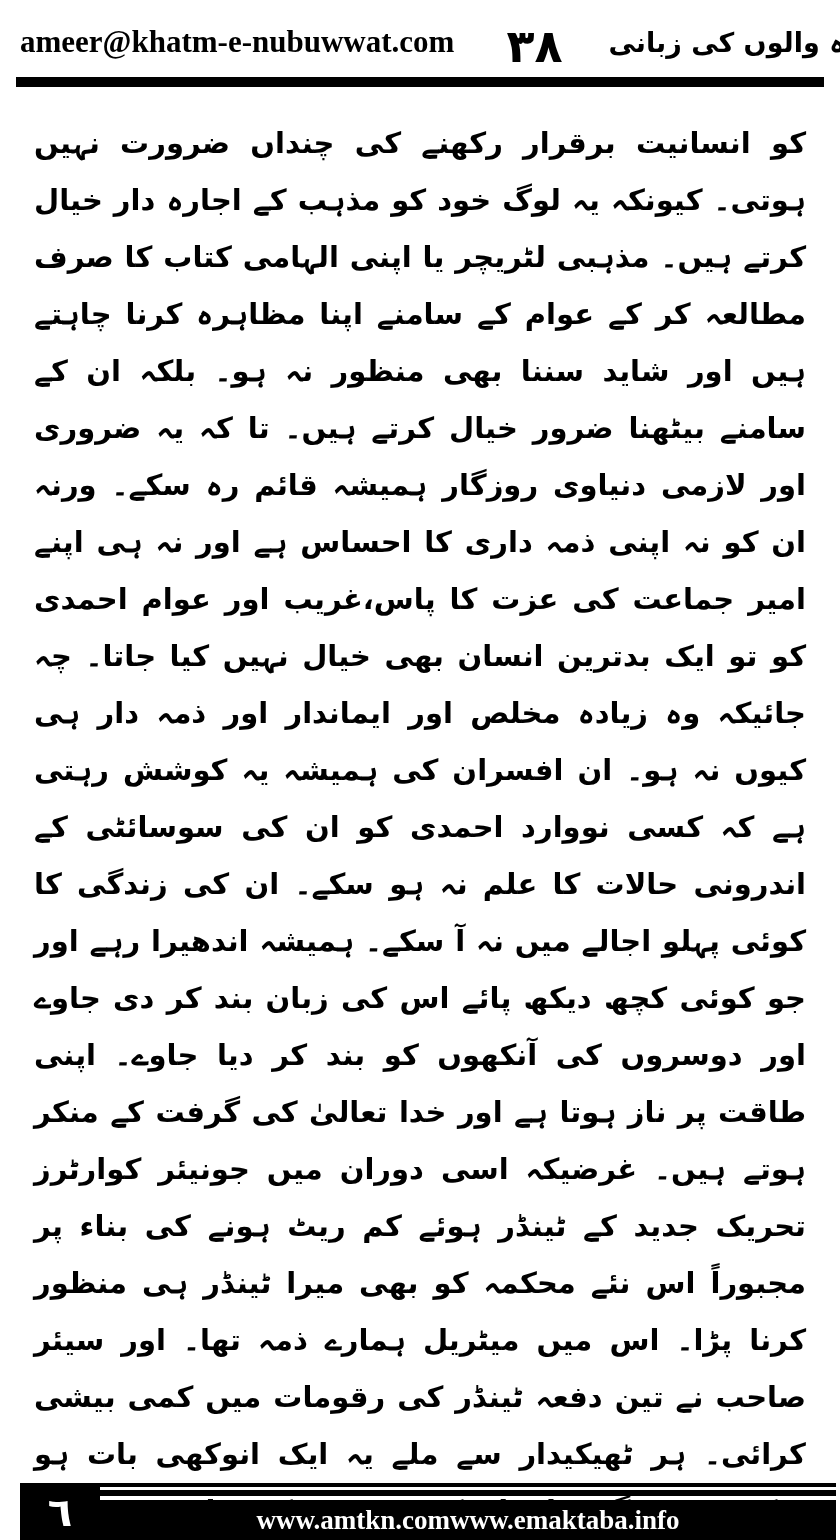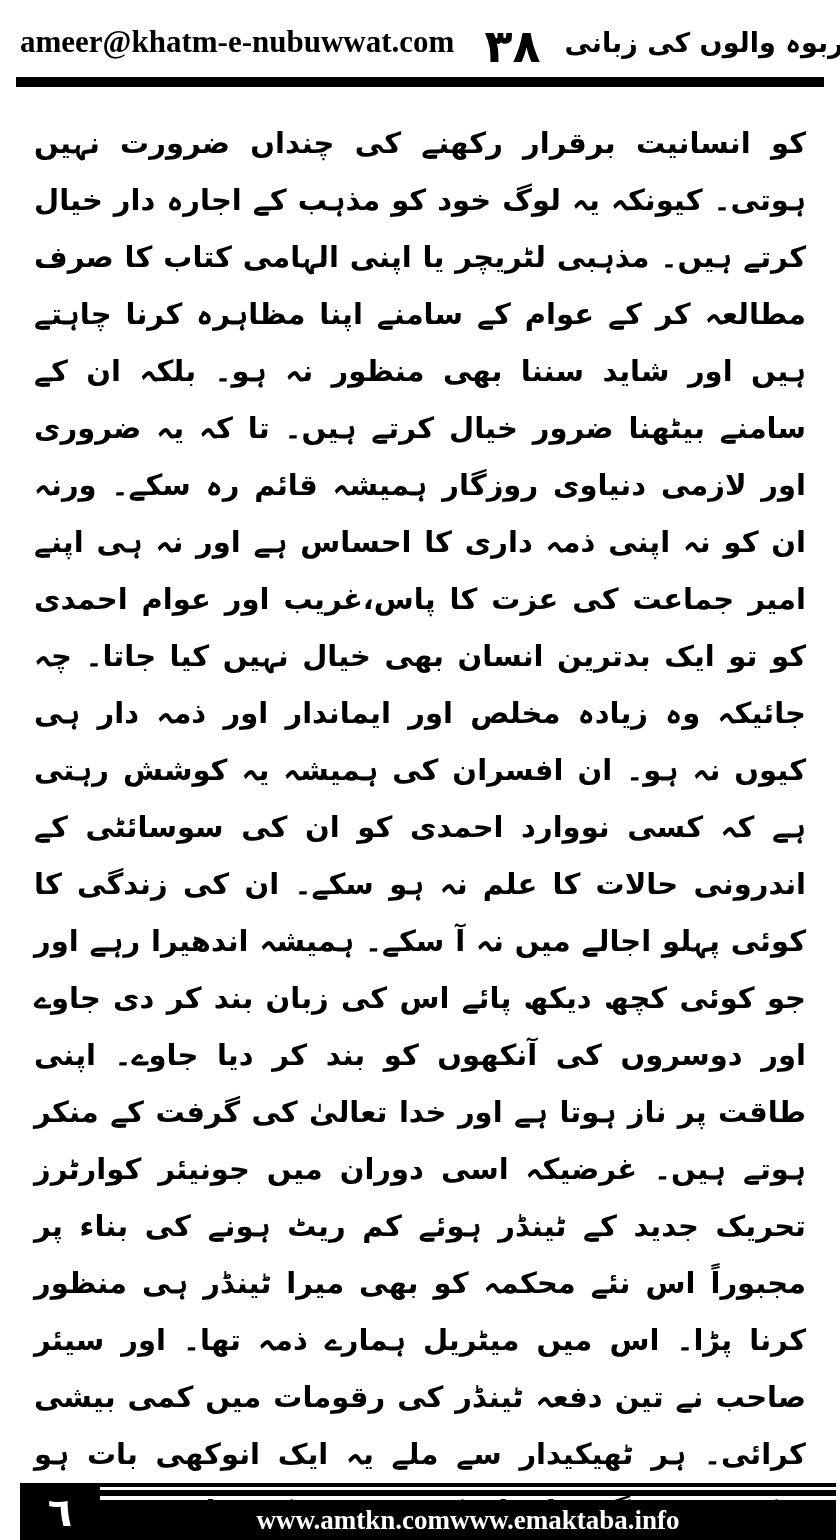--- a/index.html
+++ b/index.html
@@ -5,21 +5,21 @@
   html,body{margin:0;padding:0;}
   body{
     width:840px;height:1540px;
     background:#ffffff;color:#000;
     position:relative;overflow:hidden;
     font-family:"DejaVu Sans",sans-serif;
   }
   
   .header{
     display:flex;align-items:center;justify-content:space-between;
-    padding:16px 20px 0 20px;height:52px;
+    padding:16px 20px 0 20px;height:52px;gap:22px;
   }
   .email{
     font-family:"Liberation Serif",serif;font-weight:bold;
     font-size:31px;white-space:nowrap;direction:ltr;
   }
   .pagenum-top{
     font-size:46px;font-weight:bold;line-height:1;
     margin:8px 24px 0 30px;direction:rtl;
   }
   .header-title{

